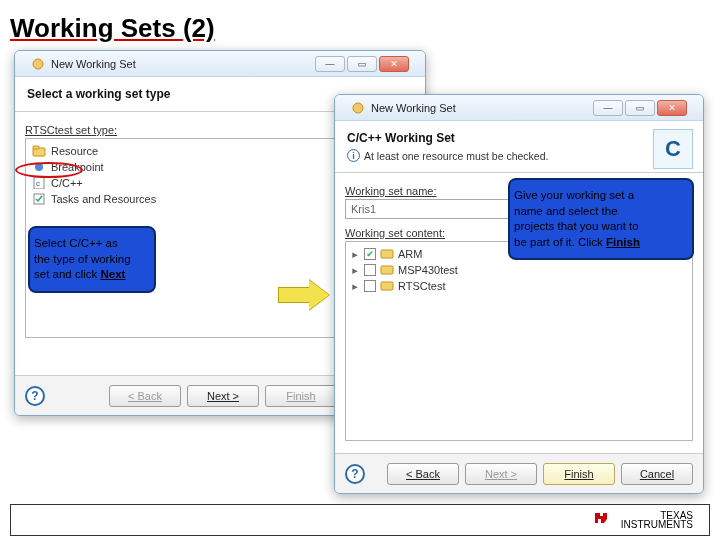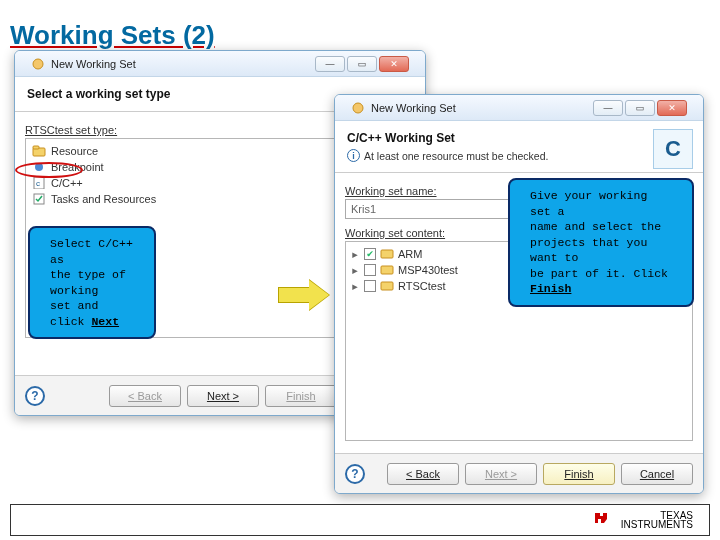--- a/index.html
+++ b/index.html
@@ -1,17 +1,17 @@
 <!DOCTYPE html>
 <html><head>
 <meta charset="utf-8">
 <style>
   * { box-sizing: border-box; margin: 0; padding: 0; }
   body { width: 720px; height: 540px; font-family: Tahoma, Verdana, sans-serif; background: #fff; position: relative; overflow: hidden; }
-  .slide-title { font-family: Arial, sans-serif; font-size: 26px; font-weight: bold; color: #0369a1; padding: 20px 10px 4px 10px; text-decoration: underline; text-decoration-color: #c00; }
+  .slide-title { font-family: Arial, sans-serif; font-size: 26px; font-weight: bold; color: #000000; padding: 13px 10px 4px 10px; text-decoration: underline; text-decoration-color: #c00; }
   .window {
     position: absolute;
     background: #fff;
     border: 1px solid #7ea9cc;
     border-radius: 6px;
     box-shadow: 0 3px 12px rgba(0,0,0,0.3);
     overflow: hidden;
   }
   .win1 { left: 14px; top: 50px; width: 412px; height: 366px; }
   .win2 { left: 334px; top: 94px; width: 370px; height: 400px; }
@@ -71,23 +71,23 @@
     min-width:72px; height:22px; font-size:11px;
     border:1px solid #9a9a9a; border-radius:3px;
     background: linear-gradient(#fefefe,#e6e6e6);
     display:flex; align-items:center; justify-content:center;
     color:#222;
     text-decoration:underline;
   }
   .btn.disabled { color:#9a9a9a; }
   .btn.primary { background: linear-gradient(#fefee8,#f7f0c2); border-color:#b8a860; }
   .callout {
-    position:absolute; background:#0ea5e9; border:2px solid #0a2a66; border-radius:8px;
-    padding:8px 20px; font-size:11.5px; line-height:1.35; color:#000;
-    font-family: Liberation Mono, monospace;
+    position:absolute; background:#1d4ed8; border:2px solid #0a2a66; border-radius:8px;
+    padding:8px 4px; font-size:11.5px; line-height:1.35; color:#000;
+    font-family: Liberation Sans, sans-serif;
   }
   .call1 { left:28px; top:226px; width:128px; }
   .call2 { left:508px; top:178px; width:186px; }
   .callout .und { text-decoration: underline; font-weight:bold; }
   .arrow {
     position:absolute; left:278px; top:280px; width:52px; height:30px;
   }
   .arrow .stem { position:absolute; left:0; top:7px; width:32px; height:16px; background:#f2e24d; border:1px solid #b8a300; }
   .arrow .head {
     position:absolute; left:31px; top:0; width:0; height:0;

